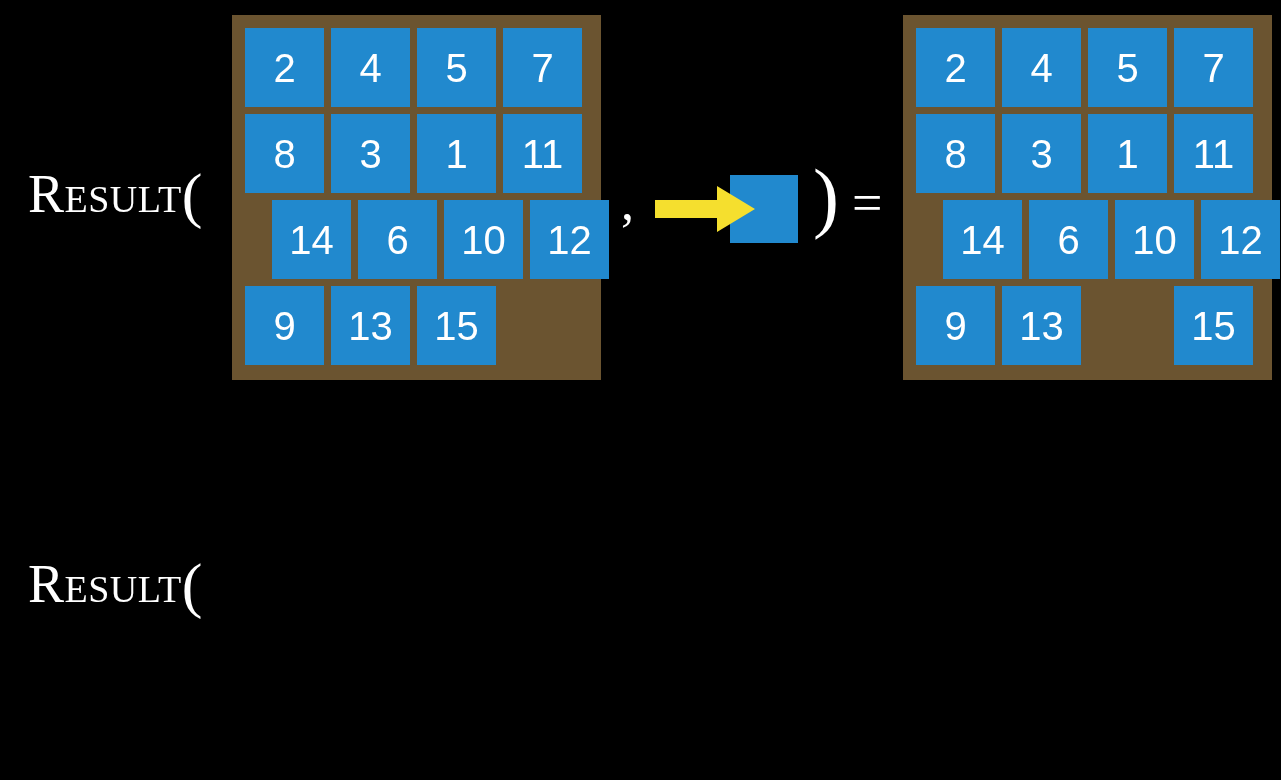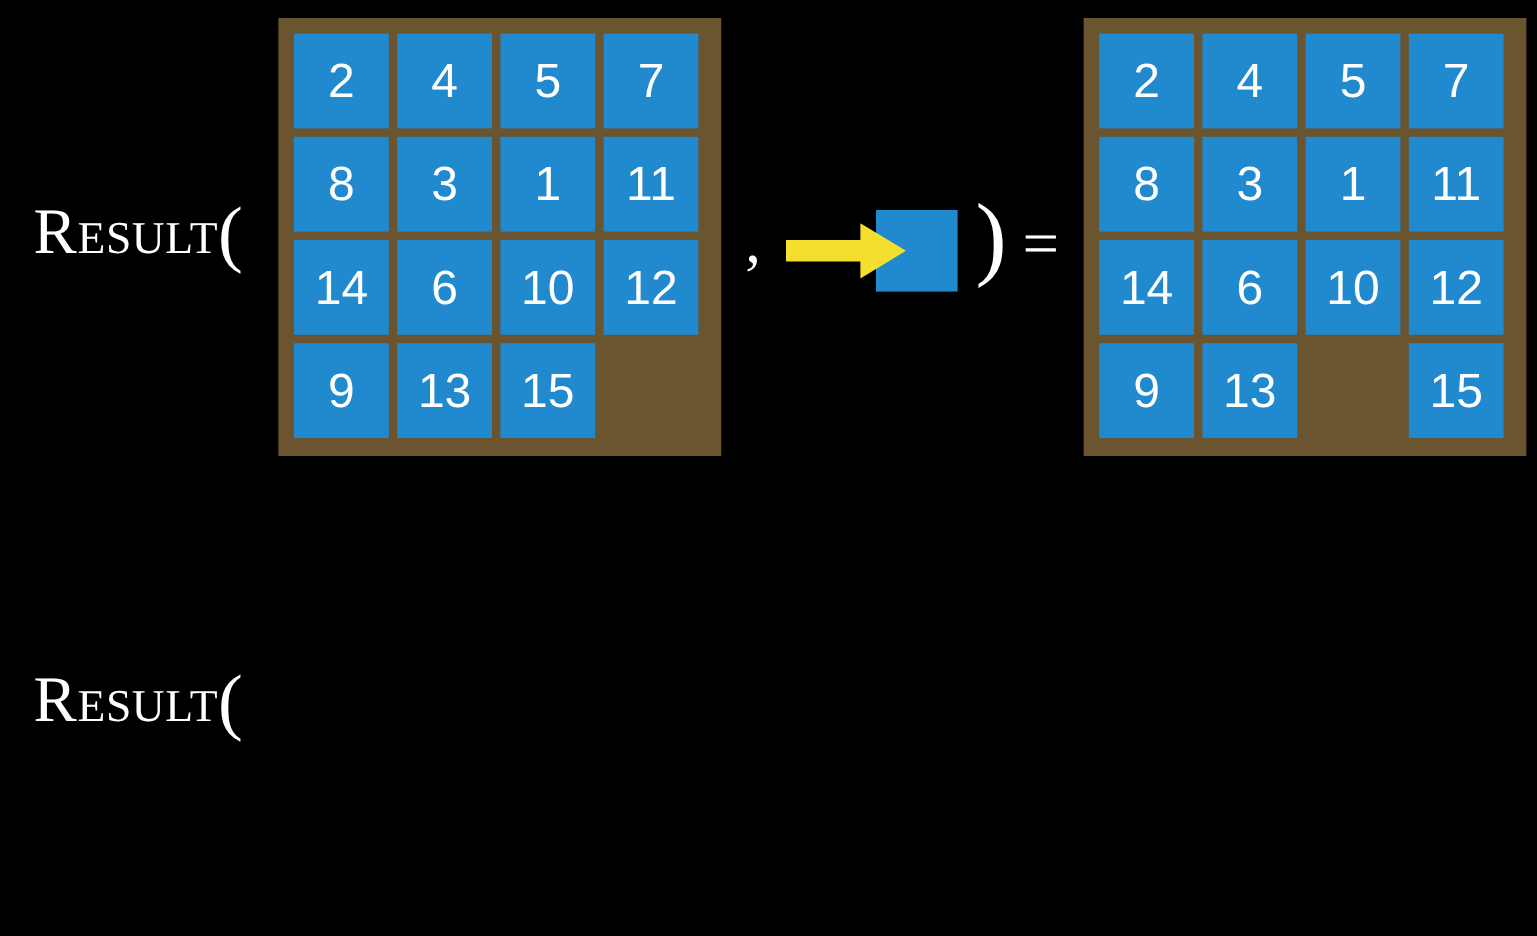--- a/index.html
+++ b/index.html
@@ -71,21 +71,21 @@
   .cell.filled { background: #2189ce; }
   .cell.empty  { background: transparent; }
 
   
   .c0 { left: 0px;   }
   .c1 { left: 86px;  }
   .c2 { left: 172px; }
   .c3 { left: 258px; }
   .r0 { top: 0px;   }
   .r1 { top: 86px;  }
-  .r2 { top: 172px; }
+  .r2 { top: 172px; margin-left: 27px; }
   .r3 { top: 258px; }
   .cell { width: 79px; height: 79px; }
 
   
   #board-left-0  { left: 232px; top: 15px;  width: 369px; height: 365px; }
   
   #board-right-0 { left: 903px; top: 15px;  width: 369px; height: 365px; }
 
   
   .comma {

